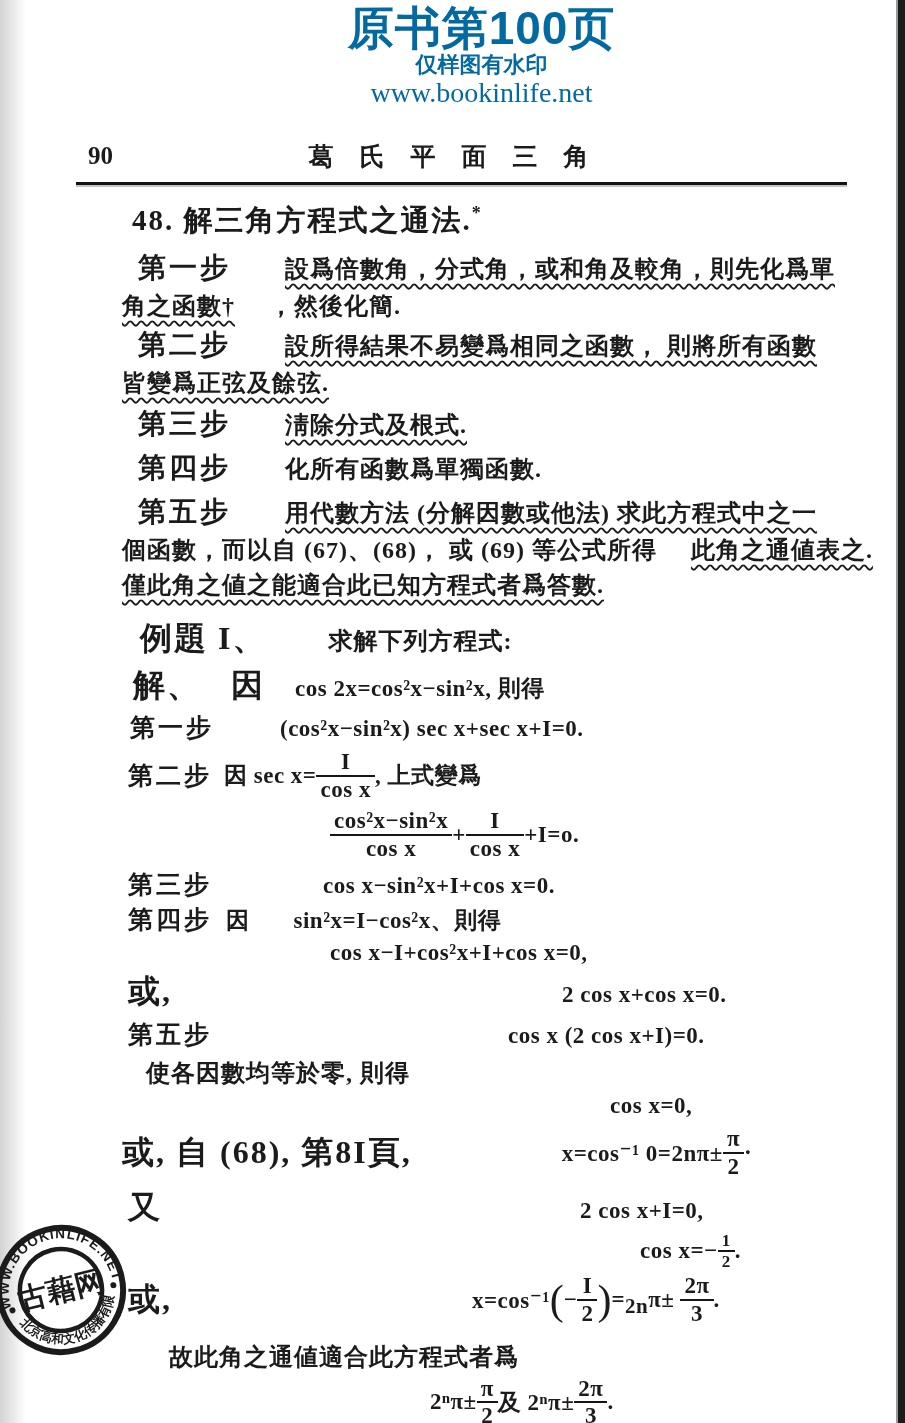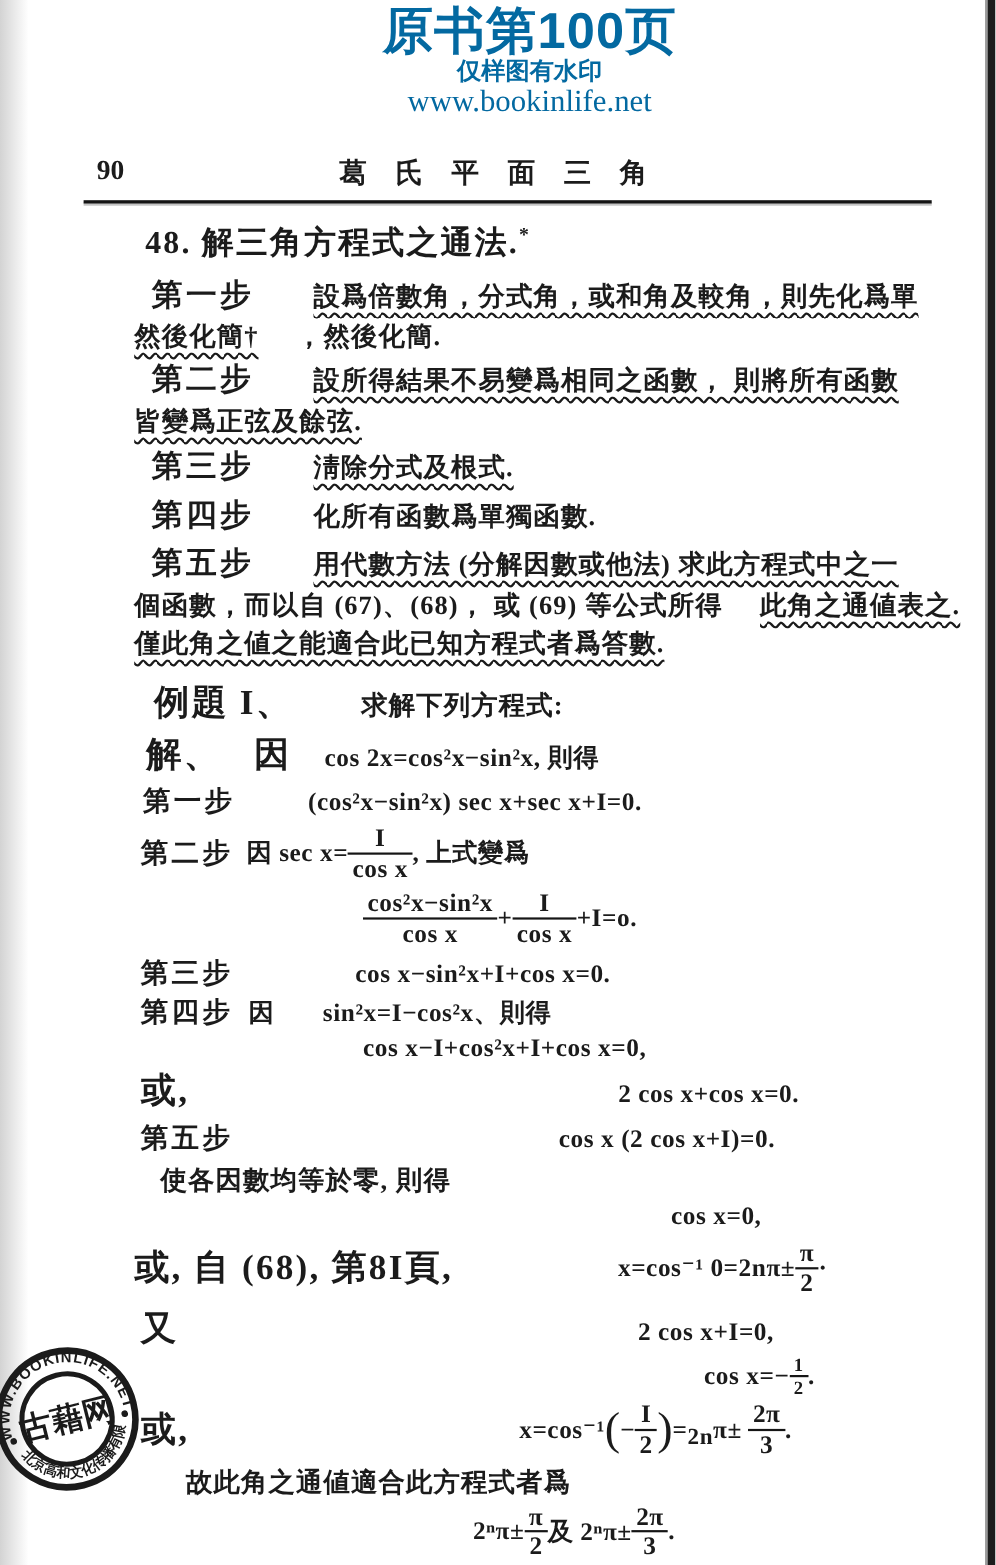--- a/index.html
+++ b/index.html
@@ -75,21 +75,21 @@
 
   <div class="sec-head">
     <span>48.  解三角方程式之通法.</span><sup>*</sup>
   </div>
 
   <div class="brow" style="margin:8px 0 0 50px;">
     <span class="step-label">第一步</span>
     <span class="btxt wavy" style="margin-left:20px;">設爲倍數角，分式角，或和角及較角，則先化爲單</span>
   </div>
   <div class="brow" style="margin-top:3px;">
-    <span class="btxt wavy">然後化簡†</span>
+    <span class="btxt wavy">角之函數†</span>
     <span class="btxt">，然後化簡.</span>
   </div>
   <div class="brow" style="margin:4px 0 0 50px;">
     <span class="step-label">第二步</span>
     <span class="btxt wavy" style="margin-left:20px;">設所得結果不易變爲相同之函數， 則將所有函數</span>
   </div>
   <div class="brow" style="margin-top:3px;">
     <span class="btxt wavy">皆變爲正弦及餘弦.</span>
   </div>
   <div class="brow" style="margin:6px 0 0 50px;">
@@ -205,21 +205,21 @@
     <span class="bigp">)</span>
     <span class="eq">=</span>
     <span class="eq subn">2n</span>
     <span class="eq">π±</span>
     <span class="frac eq" style="margin-left:6px;">
       <span class="num">2π</span>
       <span class="den">3</span>
     </span>
     <span class="eq">.</span>
   </div>
-  <div class="brow" style="margin:6px 0 0 47px;">
+  <div class="brow" style="margin:16px 0 0 47px;">
     <span class="btxt">故此角之通値適合此方程式者爲</span>
   </div>
   <div class="row" style="margin:4px 0 0 342px;">
     <span class="eq">2ⁿπ±</span>
     <span class="frac eq">
       <span class="num">π</span>
       <span class="den">2</span>
     </span>
     <span class="eq">及 2ⁿπ±</span>
     <span class="frac eq">

